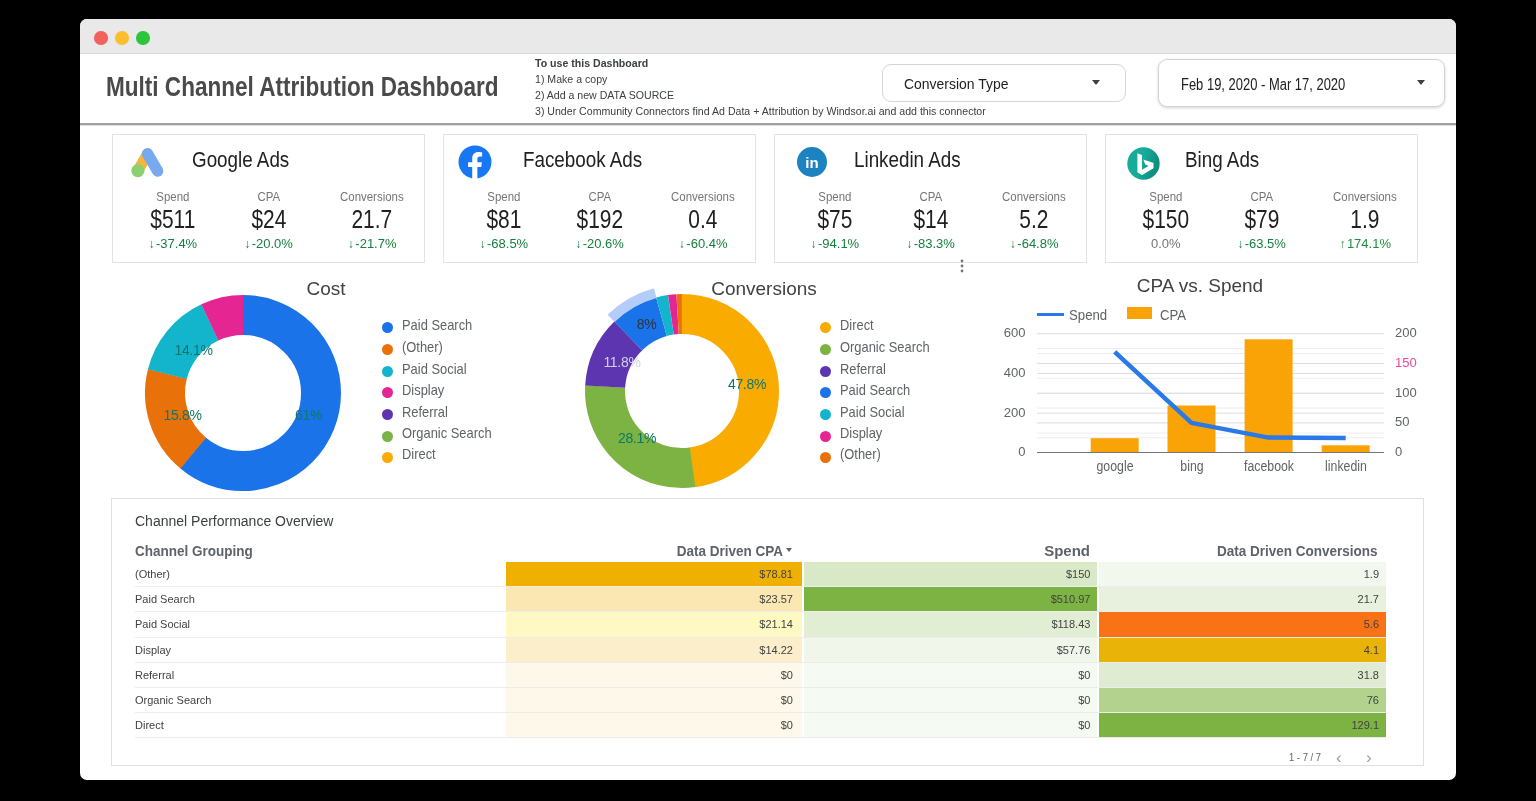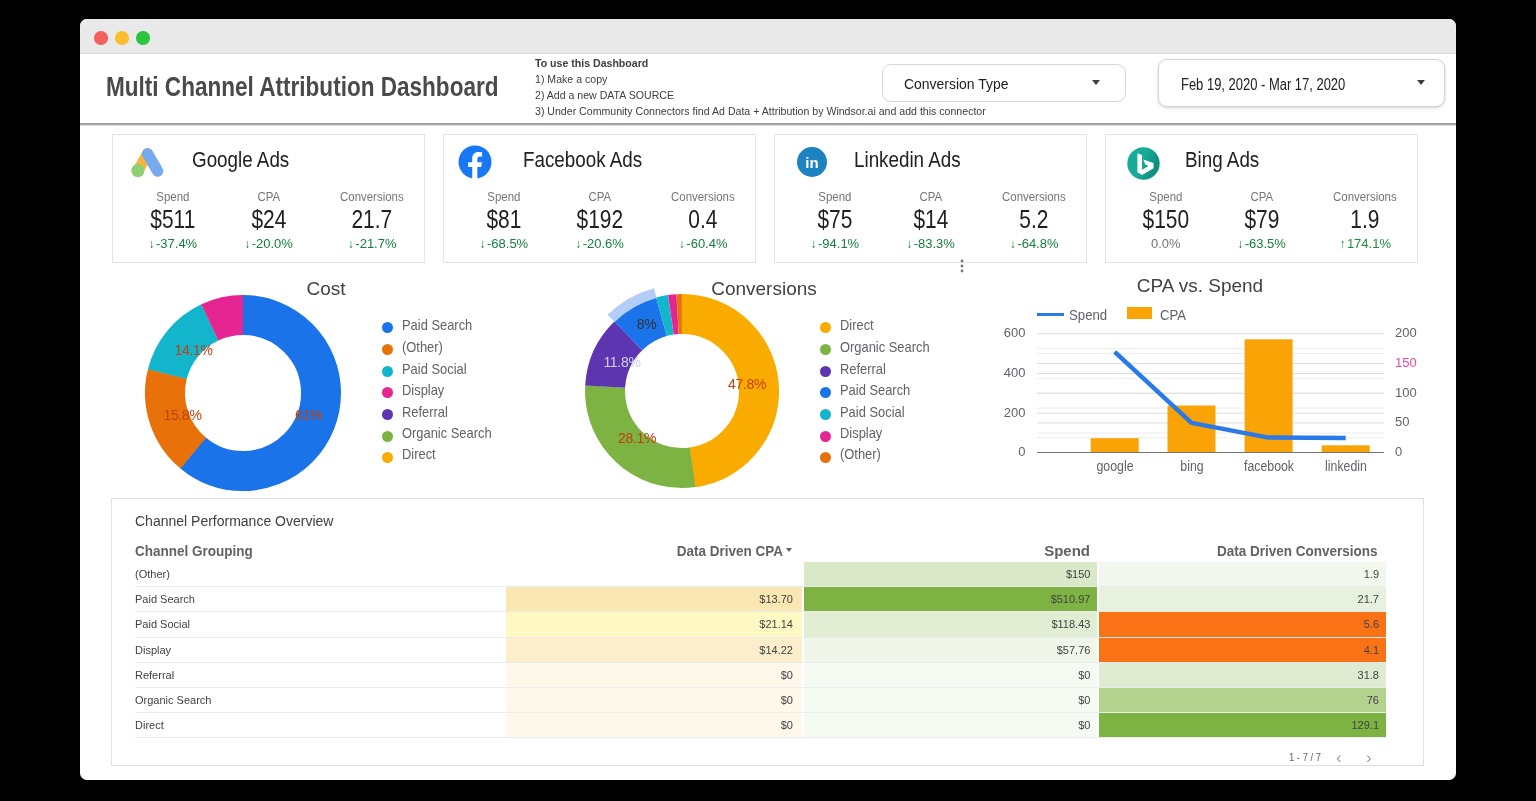--- a/index.html
+++ b/index.html
@@ -32,21 +32,21 @@
   .mval { font-size:25.5px; color:#212121; line-height:29px; margin-top:1px; transform:scaleX(0.82); }
   .mdelta { font-size:13px; margin-top:2px; }
   .red { color:#15803d; } .green { color:#1e8e3e; } .gray { color:#757575; }
   .arr { font-size:12px; margin-right:1.5px; }
   
   .chtitle { position:absolute; font-size:19px; color:#424242; }
   .legend { position:absolute; }
   .litem { position:absolute; height:22px; font-size:15px; color:#5f6368; white-space:nowrap; }
   .ldot { position:absolute; left:0; width:11px; height:11px; border-radius:50%; }
   .ltext { position:absolute; left:20px; top:-3px; line-height:22px; transform:scaleX(0.86); transform-origin:left; white-space:nowrap;}
-  .plabel { position:absolute; font-size:14px; color:#c2410c; white-space:nowrap; letter-spacing:-0.3px; }
+  .plabel { position:absolute; font-size:14px; color:#0f766e; white-space:nowrap; letter-spacing:-0.3px; }
   
   .tcard { position:absolute; left:31px; top:479px; width:1313px; height:268px; border:1px solid #e0e0e0; background:#fff; }
   .trow { position:absolute; left:55px; width:1251px; height:25.2px; border-bottom:1px solid #ececec; }
   .cell { position:absolute; top:0; height:24.2px; font-size:11px; color:#424242; }
   .cname { position:absolute; left:0; top:6px; font-size:11px; color:#424242; }
   .cval { position:absolute; top:6px; text-align:right; }
   .thead { position:absolute; font-size:15px; font-weight:bold; color:#5f6368; }
   .pg { position:absolute; font-size:11.5px; color:#5f6368; }
 </style>
 </head>
@@ -319,31 +319,34 @@
   <div class="tcard"></div>
   <div class="abs" style="left:55px; top:494.5px; font-size:14px; color:#3c4043;">Channel Performance Overview</div>
   <div class="thead" style="left:55px; top:523.5px; transform:scaleX(0.9); transform-origin:left;">Channel Grouping</div>
   <div class="thead" style="left:500px; top:523.5px; width:203px; text-align:right; transform:scaleX(0.9); transform-origin:right;">Data Driven CPA</div>
   <div class="caret" style="left:706px; top:529.5px; border-left-width:3.5px; border-right-width:3.5px; border-top-width:4.5px; border-top-color:#5f6368;"></div>
   <div class="thead" style="left:800px; top:523.5px; width:210px; text-align:right;">Spend</div>
   <div class="thead" style="left:1000px; top:523.5px; width:297.6px; text-align:right; transform:scaleX(0.9); transform-origin:right;">Data Driven Conversions</div>
 
   <div class="trow" style="top:543.5px;">
     <div class="cname">(Other)</div>
+    <div class="cell" style="left:371px; width:296px; background:#efb000;">
+        <div class="cval" style="right:9px;">$78.81</div>
+      </div>
     <div class="cell" style="left:669px; width:293.4px; background:#d9e9c8;">
         <div class="cval" style="right:7px;">$150</div>
       </div>
     <div class="cell" style="left:964px; width:287px; background:#f3f8ee;">
         <div class="cval" style="right:7px;">1.9</div>
       </div>
   </div>
   <div class="trow" style="top:568.7px;">
     <div class="cname">Paid Search</div>
     <div class="cell" style="left:371px; width:296px; background:#fae7b2;">
-        <div class="cval" style="right:9px;">$13.70</div>
+        <div class="cval" style="right:9px;">$23.57</div>
       </div>
     <div class="cell" style="left:669px; width:293.4px; background:#7cb342;">
         <div class="cval" style="right:7px;">$510.97</div>
       </div>
     <div class="cell" style="left:964px; width:287px; background:#e7f1dd;">
         <div class="cval" style="right:7px;">21.7</div>
       </div>
   </div>
   <div class="trow" style="top:593.9px;">
     <div class="cname">Paid Social</div>
@@ -358,21 +361,21 @@
       </div>
   </div>
   <div class="trow" style="top:619.1px;">
     <div class="cname">Display</div>
     <div class="cell" style="left:371px; width:296px; background:#fceecb;">
         <div class="cval" style="right:9px;">$14.22</div>
       </div>
     <div class="cell" style="left:669px; width:293.4px; background:#f0f6ea;">
         <div class="cval" style="right:7px;">$57.76</div>
       </div>
-    <div class="cell" style="left:964px; width:287px; background:#f97316;">
+    <div class="cell" style="left:964px; width:287px; background:#eab308;">
         <div class="cval" style="right:7px;">4.1</div>
       </div>
   </div>
   <div class="trow" style="top:644.3px;">
     <div class="cname">Referral</div>
     <div class="cell" style="left:371px; width:296px; background:#fdf8e9;">
         <div class="cval" style="right:9px;">$0</div>
       </div>
     <div class="cell" style="left:669px; width:293.4px; background:#f5faf2;">
         <div class="cval" style="right:7px;">$0</div>

